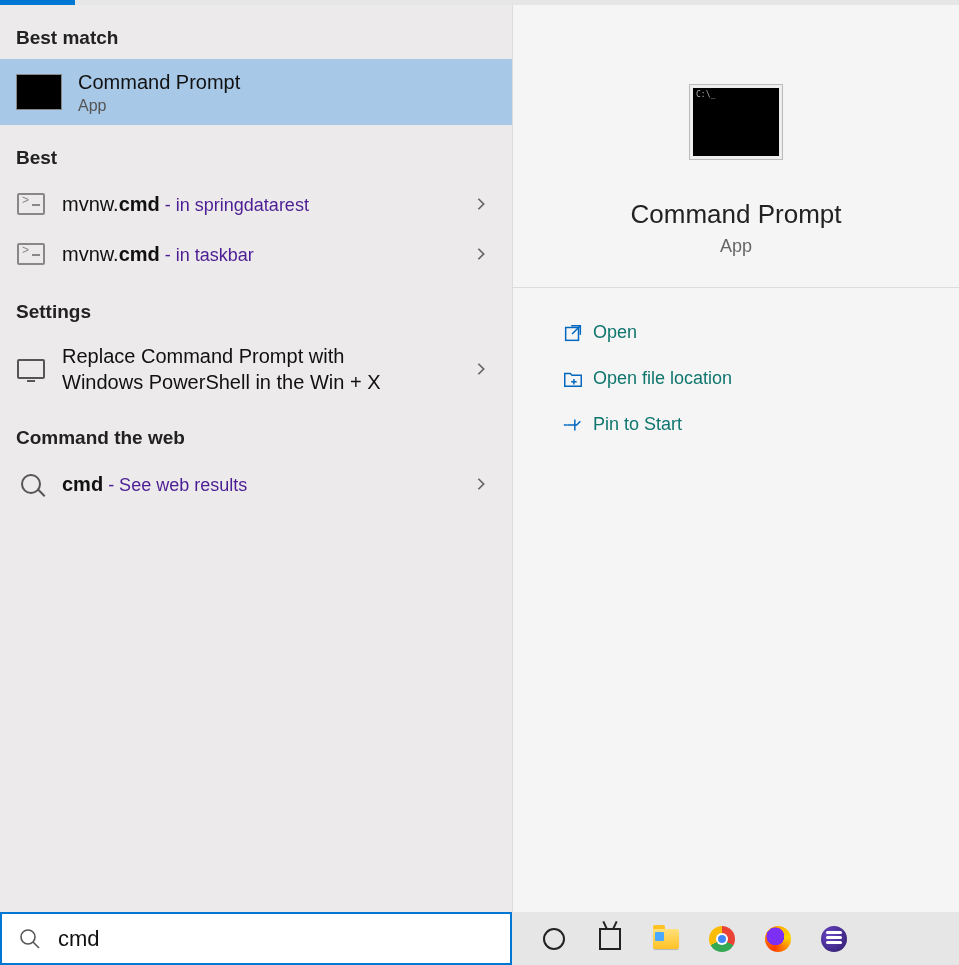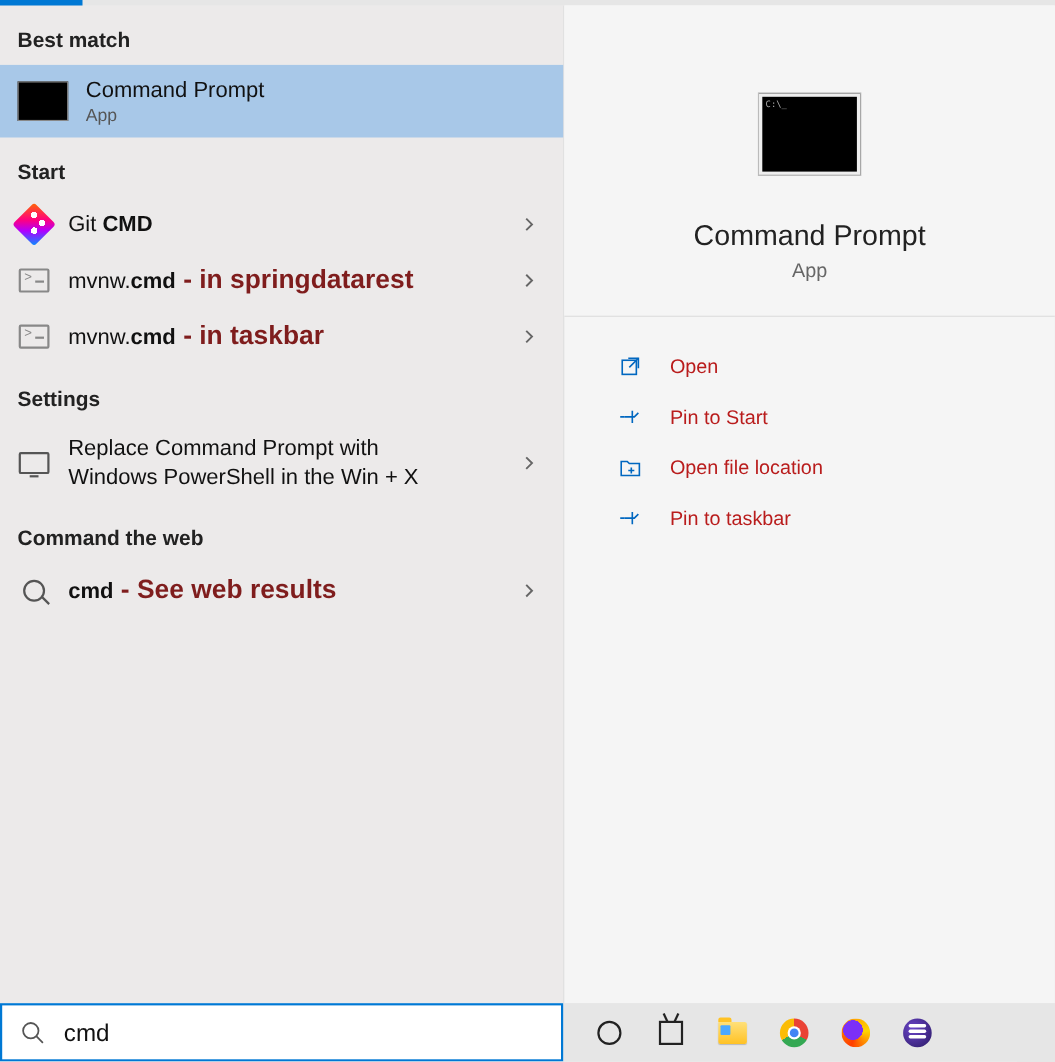--- a/index.html
+++ b/index.html
@@ -115,40 +115,40 @@
   .cli-ico {
     width:28px;height:22px;border:2px solid #888;border-radius:2px;position:relative;
   }
   .cli-ico::before{content:">"; position:absolute; left:3px; top:-2px; font-size:12px; color:#888;}
   .cli-ico::after{content:""; position:absolute; left:13px; top:9px; width:8px; height:2px; background:#888;}
   .search-ico-sm{width:20px;height:20px;border:2px solid #555;border-radius:50%;position:relative;}
   .search-ico-sm::after{content:"";position:absolute;width:9px;height:2px;background:#555;right:-7px;bottom:-2px;transform:rotate(45deg);}
   .monitor-ico{width:28px;height:20px;border:2px solid #555;border-radius:2px;position:relative;}
   .monitor-ico::after{content:"";position:absolute;left:8px;bottom:-5px;width:8px;height:2px;background:#555;}
   .strong { font-weight:600; }
-  .loc { color:#7f1d1d; font-size:24px; font-weight:700;}
+  .loc { color:#4c1d95; font-size:18px; font-weight:400;}
   
   .preview-top {
     padding-top:80px;
     display:flex; flex-direction:column; align-items:center;
     border-bottom:1px solid #ddd;
     padding-bottom:30px;
     background:#f5f5f5;
   }
   .preview-title {
     font-size:26px; color:#222; margin-top:40px;
   }
   .preview-sub {
     font-size:18px; color:#666; margin-top:6px;
   }
   .actions { padding: 22px 48px; }
   .action {
-    display:flex; align-items:center; gap:24px;
+    display:flex; gap:8px;
     padding:12px 0;
-    font-size:18px; color:#b91c1c;
+    font-size:18px; color:#0f766e;
     cursor:pointer;
   }
   .action-icon { width:24px; display:flex; justify-content:center; color:#0067c0;}
   
   svg{stroke:#0067c0;stroke-width:1.6;fill:none;}
   
   .bottom {
     position:absolute;
     left:0; bottom:0; width:100%; height:53px;
     display:flex;
@@ -199,35 +199,22 @@
     <div class="row selected">
       <div class="icon-box">
           <div class="cmd-thumb"></div>
         </div>
       <div class="text-box">
         <div class="title">Command Prompt</div>
         <div class="sub">App</div>
       </div>
     </div>
 
-    <div class="section-header">Start</div>
-
-    <div class="row small-icon">
-      <div class="icon-box">
-          <div class="git-ico"></div>
-        </div>
-      <div class="text-box">
-        <div class="title"><span>Git </span><span class="strong">CMD</span></div>
-      </div>
-      <div class="chev">
-          <svg class="chev-svg" viewBox="0 0 10 16">
-            <path d="M2 2l6 6-6 6"></path>
-          </svg>
-        </div>
-    </div>
+    <div class="section-header">Best</div>
+
 
     <div class="row small-icon">
       <div class="icon-box">
           <div class="cli-ico"></div>
         </div>
       <div class="text-box">
         <div class="title"><span>mvnw.</span><span class="strong">cmd</span><span class="loc"> - in springdatarest</span></div>
       </div>
       <div class="chev">
           <svg class="chev-svg" viewBox="0 0 10 16">
@@ -300,48 +287,38 @@
               <path d="M20 4l-9 9"></path>
             </svg>
         </div>
         <span>Open</span>
       </div>
 
 
       <div class="action">
         <div class="action-icon">
           <svg width="22" height="22" viewBox="0 0 24 24">
-              <path d="M6 12h10l4-4"></path>
-              <path d="M14 6v12"></path>
-              <path d="M2 12h4"></path>
-            </svg>
-        </div>
-        <span>Pin to Start</span>
-      </div>
-
-      <div class="action">
-        <div class="action-icon">
-          <svg width="22" height="22" viewBox="0 0 24 24">
               <path d="M3 6h6l2 2h10v12H3z"></path>
               <path d="M13 12v6M10 15h6"></path>
             </svg>
         </div>
         <span>Open file location</span>
       </div>
 
       <div class="action">
         <div class="action-icon">
           <svg width="22" height="22" viewBox="0 0 24 24">
               <path d="M6 12h10l4-4"></path>
               <path d="M14 6v12"></path>
               <path d="M2 12h4"></path>
             </svg>
         </div>
-        <span>Pin to taskbar</span>
-      </div>
+        <span>Pin to Start</span>
+      </div>
+
 
     </div>
   </div>
 </div>
 
 <div class="bottom">
   <div class="searchbox">
     <svg class="search-svg" viewBox="0 0 24 24">
         <circle cx="10" cy="10" r="7"></circle>
         <path d="M21 21l-6-6"></path>

